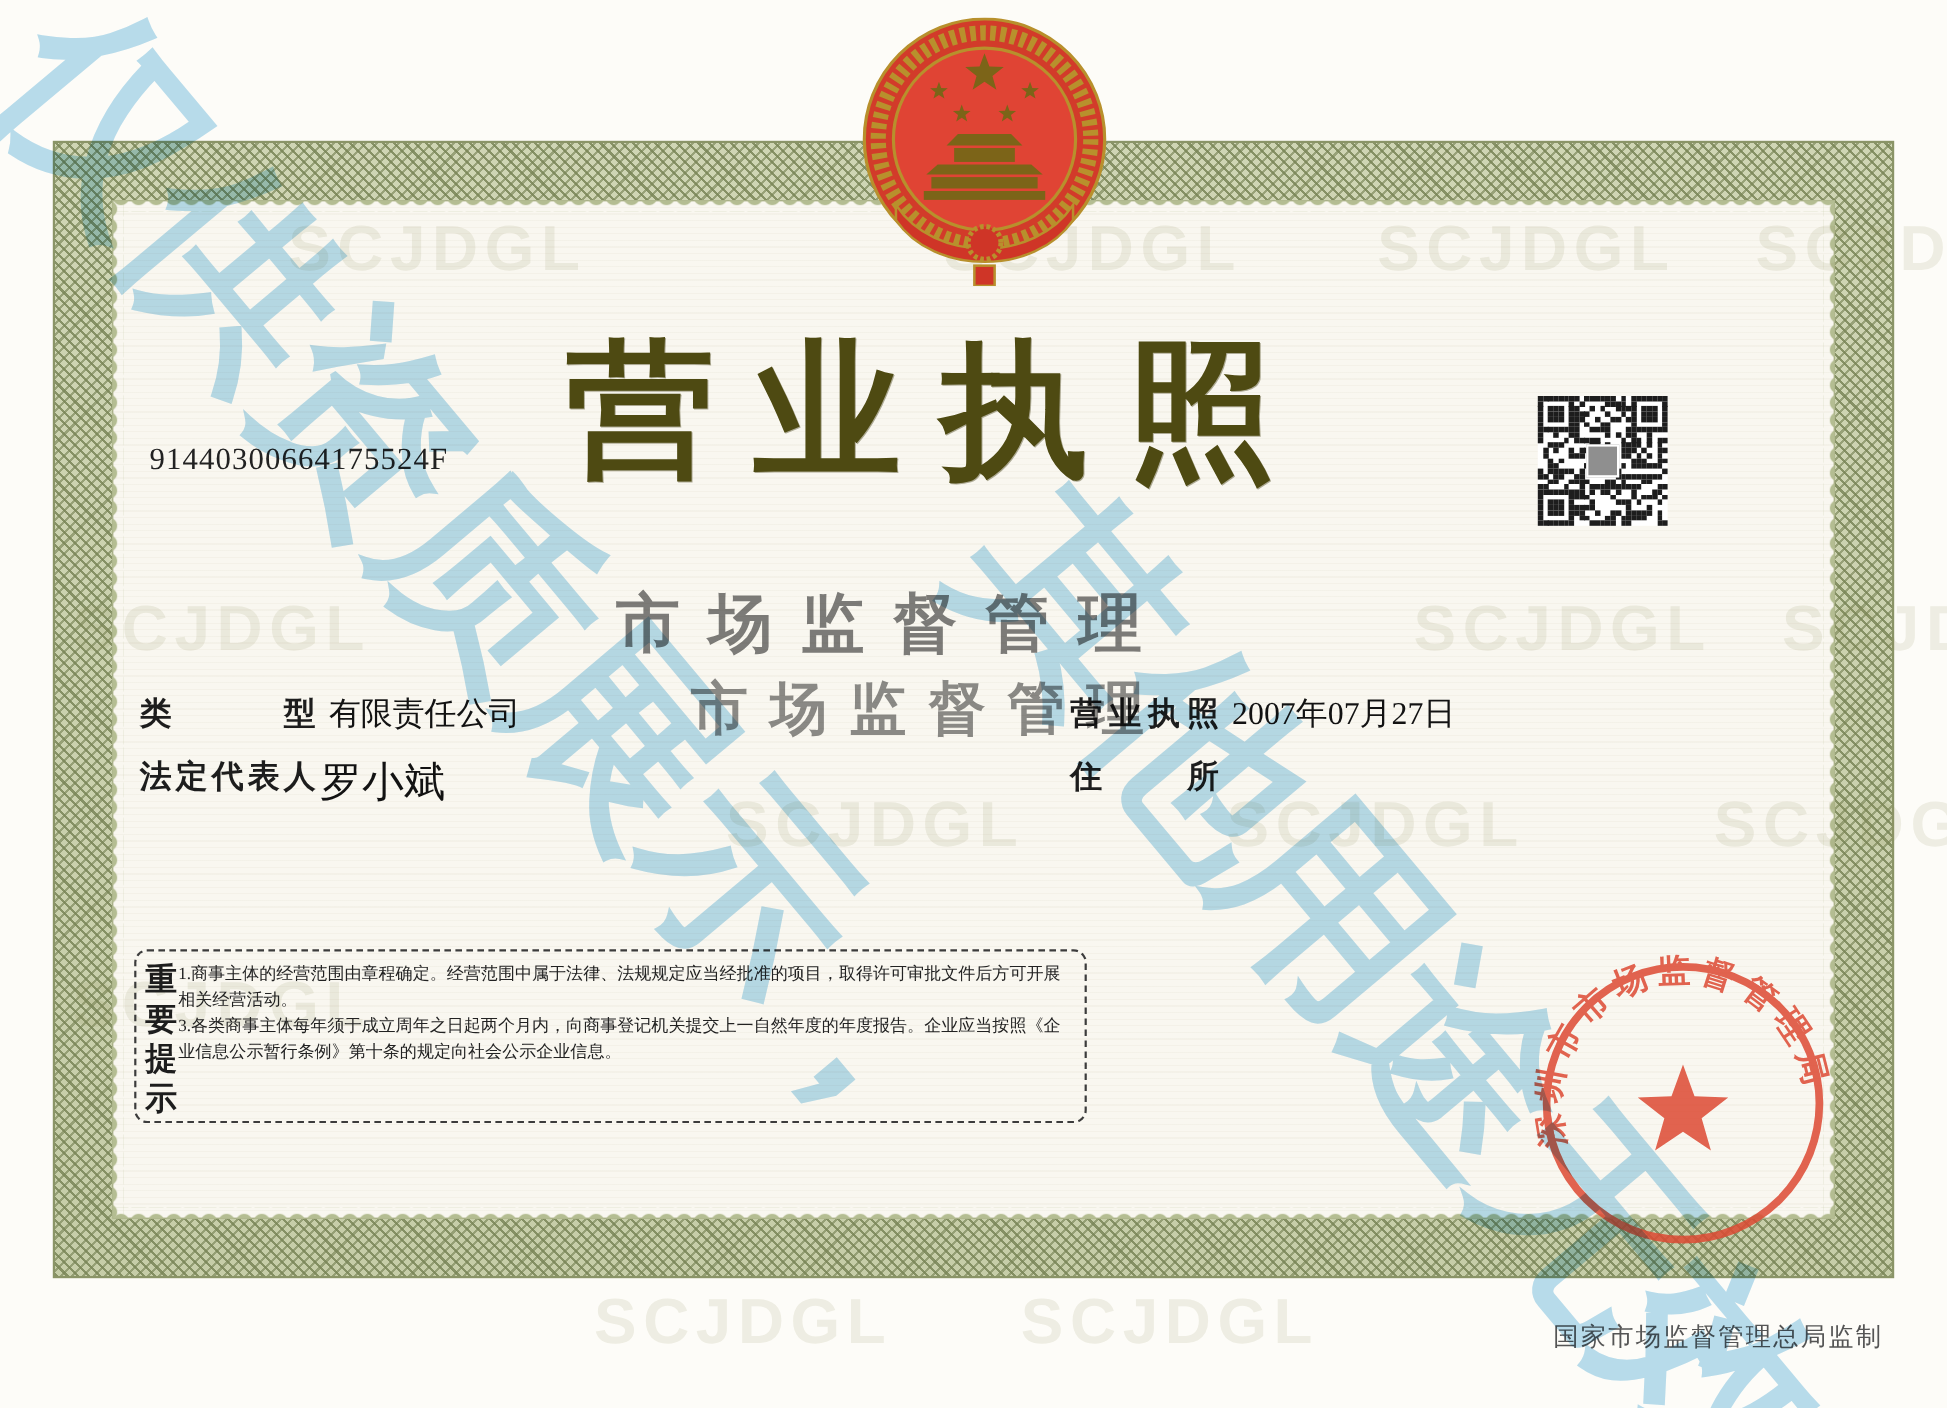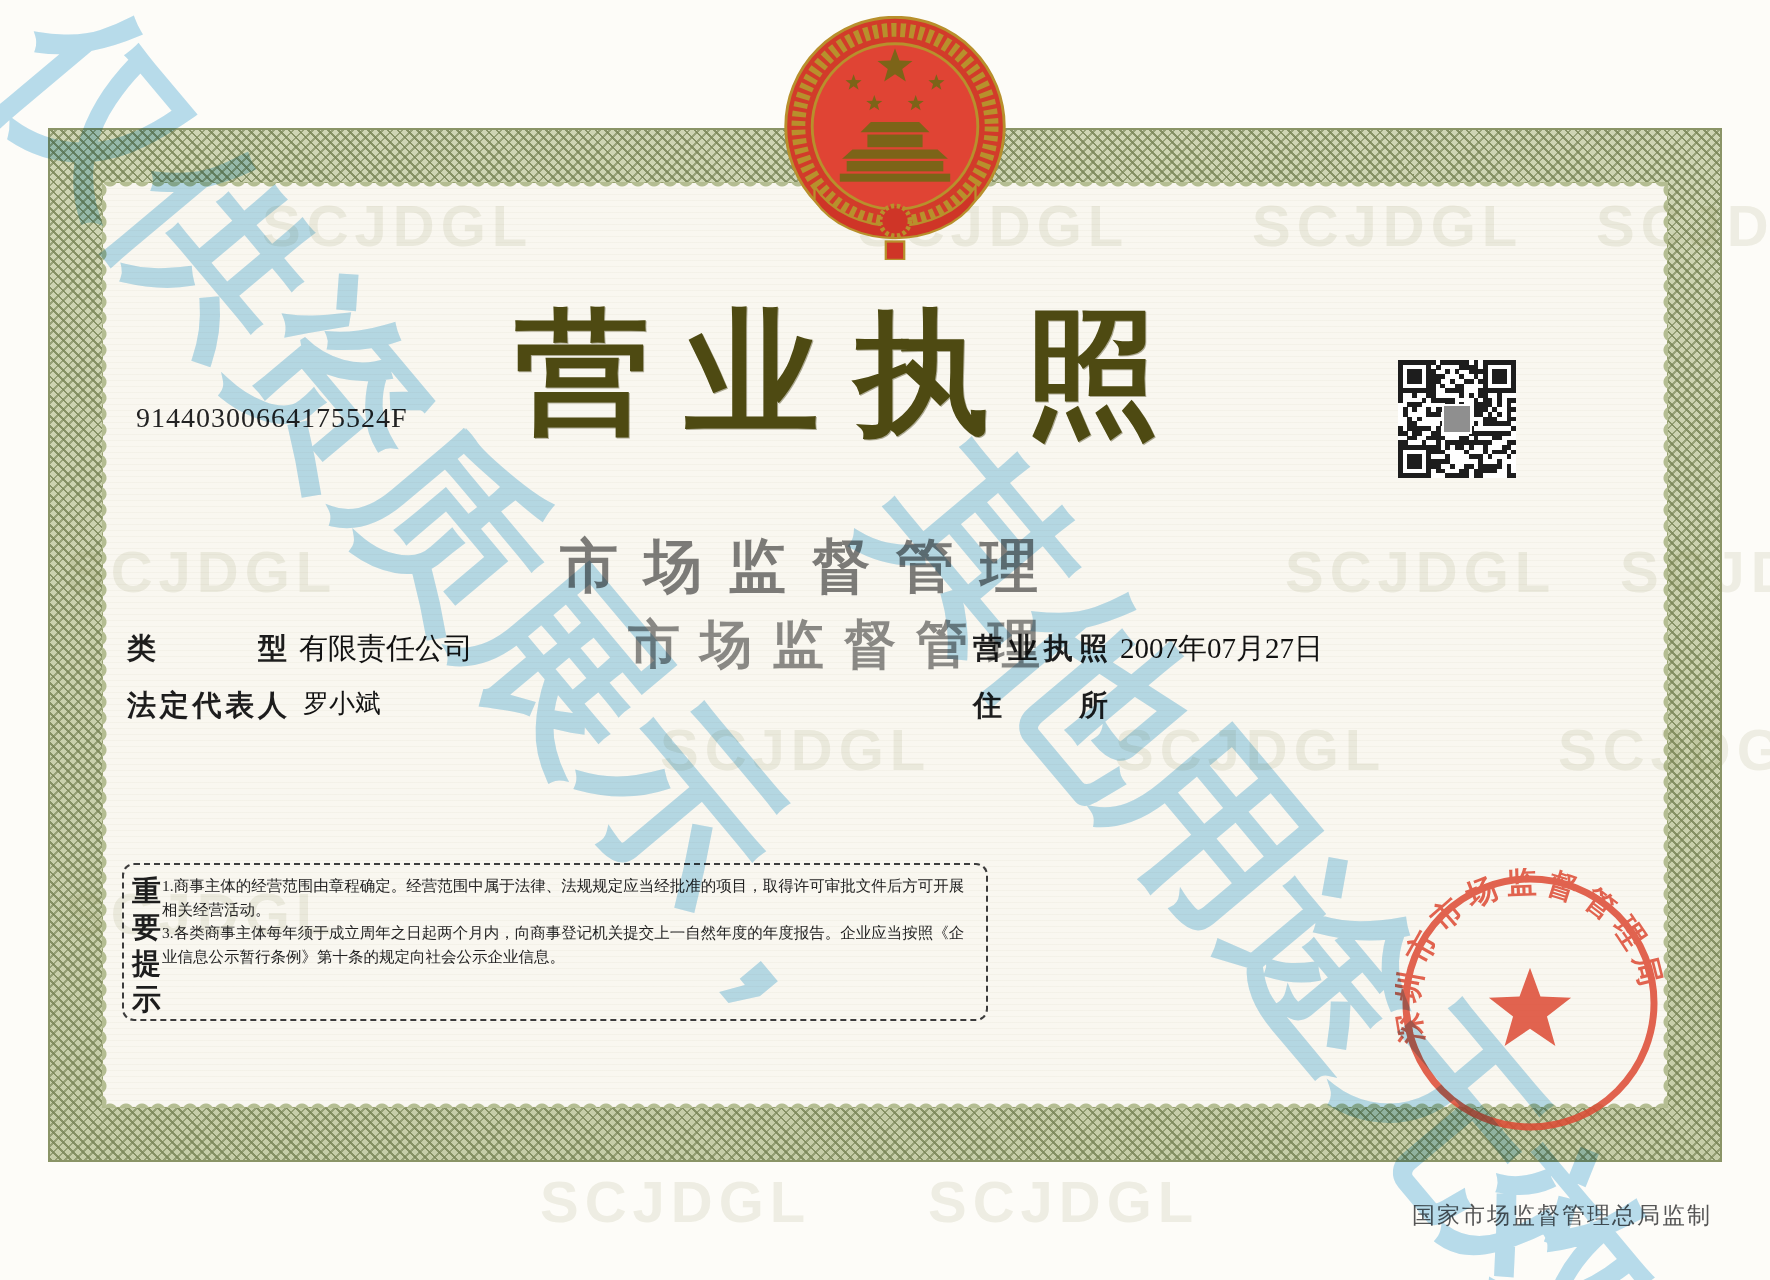--- a/index.html
+++ b/index.html
@@ -48,21 +48,21 @@
   .qr .logo{position:absolute;left:44px;top:44px;width:30px;height:30px;background:#8f8f8f;border:2px solid #fff;box-sizing:border-box;}
 
   
   .row{position:absolute;display:flex;align-items:flex-start;z-index:5;}
   .flabel{display:inline-block;text-align:justify;text-align-last:justify;font-weight:700;color:#1d1d1d;font-size:29px;}
   .flabel.left{width:160px;}
   .flabel.right{width:135px;}
   .fvalue{font-family:"Liberation Serif",serif;color:#121212;}
   .r-name{left:127px;top:576px;} .r-name .fvalue{margin-left:12px;font-size:31px;letter-spacing:1px;}
   .r-type{left:127px;top:629px;} .r-type .fvalue{margin-left:12px;font-size:29px;}
-  .r-legal{left:127px;top:686px;}.r-legal .fvalue{margin-left:16px;font-size:26px;}
+  .r-legal{left:127px;top:686px;}.r-legal .fvalue{margin-left:4px;font-size:38px;}
   .r-est{left:973px;top:629px;}  .r-est .fvalue{margin-left:12px;font-size:29px;}
   .r-addr{left:973px;top:686px;} .r-addr .fvalue{margin-left:12px;font-size:28px;line-height:41px;width:490px;}
 
   
   .notice{position:absolute;left:122px;top:863px;width:866px;height:158px;box-sizing:border-box;
     border:2px dashed #3c3c3c;border-radius:12px;z-index:5;}
   .notice-label{position:absolute;left:8px;top:8px;width:32px;font-size:29px;font-weight:700;color:#1d1d1d;
     line-height:36px;word-break:break-all;}
   .notice-items{position:absolute;left:38px;top:9px;width:812px;margin:0;padding:0;list-style:none;
     font-family:"Liberation Serif",serif;font-size:15.5px;line-height:23.5px;color:#222;}

